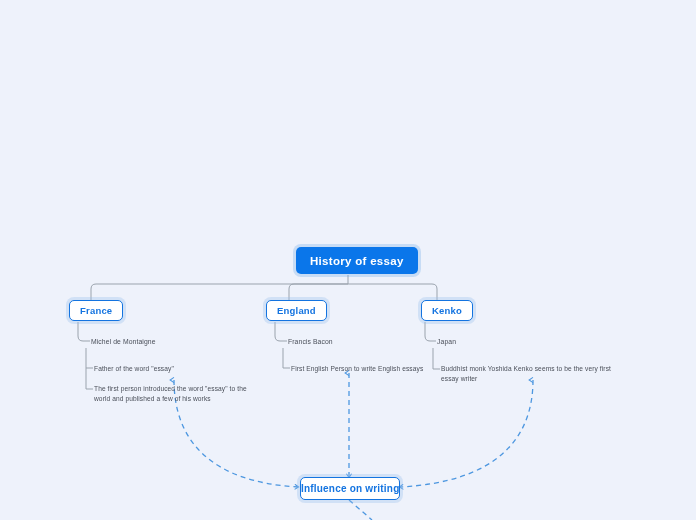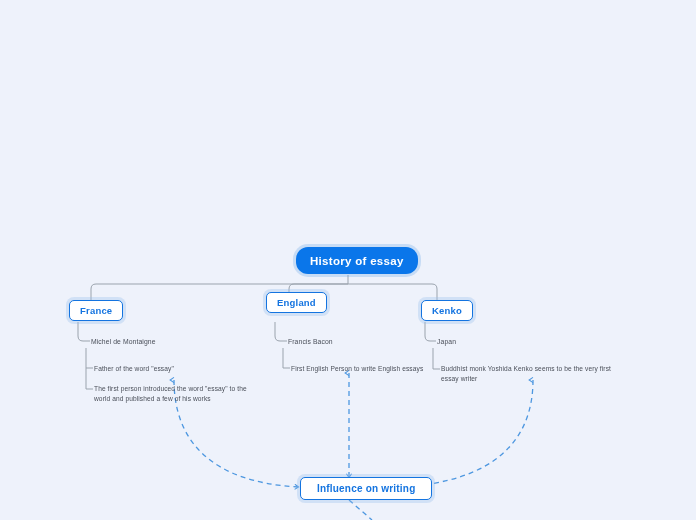--- a/index.html
+++ b/index.html
@@ -38,21 +38,21 @@
     display: flex;
     align-items: center;
     justify-content: center;
   }
   .node-root {
     background: #0a76ea;
     color: #ffffff;
     font-size: 11.5px;
     font-weight: bold;
     letter-spacing: 0.3px;
-    border-radius: 12px;
+    border-radius: 5px;
     height: 27px;
     padding: 0 14px;
     box-shadow: 0 0 0 3px rgba(110,168,232,0.30);
   }
   .node-branch {
     background: #ffffff;
     color: #1474e0;
     font-size: 9.5px;
     font-weight: bold;
     letter-spacing: 0.2px;
@@ -64,21 +64,21 @@
   }
   .node-floating {
     background: #ffffff;
     color: #1474e0;
     font-size: 10px;
     font-weight: bold;
     letter-spacing: 0.2px;
     border: 1.6px solid #1474e0;
     border-radius: 5px;
     height: 23px;
-    padding: 0 16px;
+    padding: 0 0;
     box-shadow: 0 0 0 3px rgba(150,190,235,0.32);
   }
   
   .leaf {
     position: absolute;
     color: #4a4f59;
     font-size: 6.6px;
     line-height: 1.45;
     letter-spacing: 0.1px;
     font-family: "Liberation Sans", sans-serif;
@@ -140,21 +140,21 @@
 
       
       <path d="M 349 500 L 372 520"></path>
     </g>
   </svg>
 
   <div class="node node-root" style="left:296px; top:247px;">History of essay</div>
 
   <div class="node node-branch" style="left:69px; top:300px;">France</div>
 
-  <div class="node node-branch" style="left:266px; top:292px;">England</div>
+  <div class="node node-branch" style="left:266px; top:300px;">England</div>
 
   <div class="node node-branch" style="left:421px; top:300px;">Kenko</div>
 
   <div class="node node-floating" style="left:300px; top:477px;">Influence on writing</div>
 
   <div class="leaf leaf-1" style="left:91px; top:337px;">Michel de Montaigne</div>
 
   <div class="leaf" style="left:94px; top:364px;">Father of the word "essay"</div>
 
   <div class="leaf" style="left:94px; top:384px; width:162px; white-space:normal;">The first person introduced the word "essay" to the world and published a few of his works</div>

